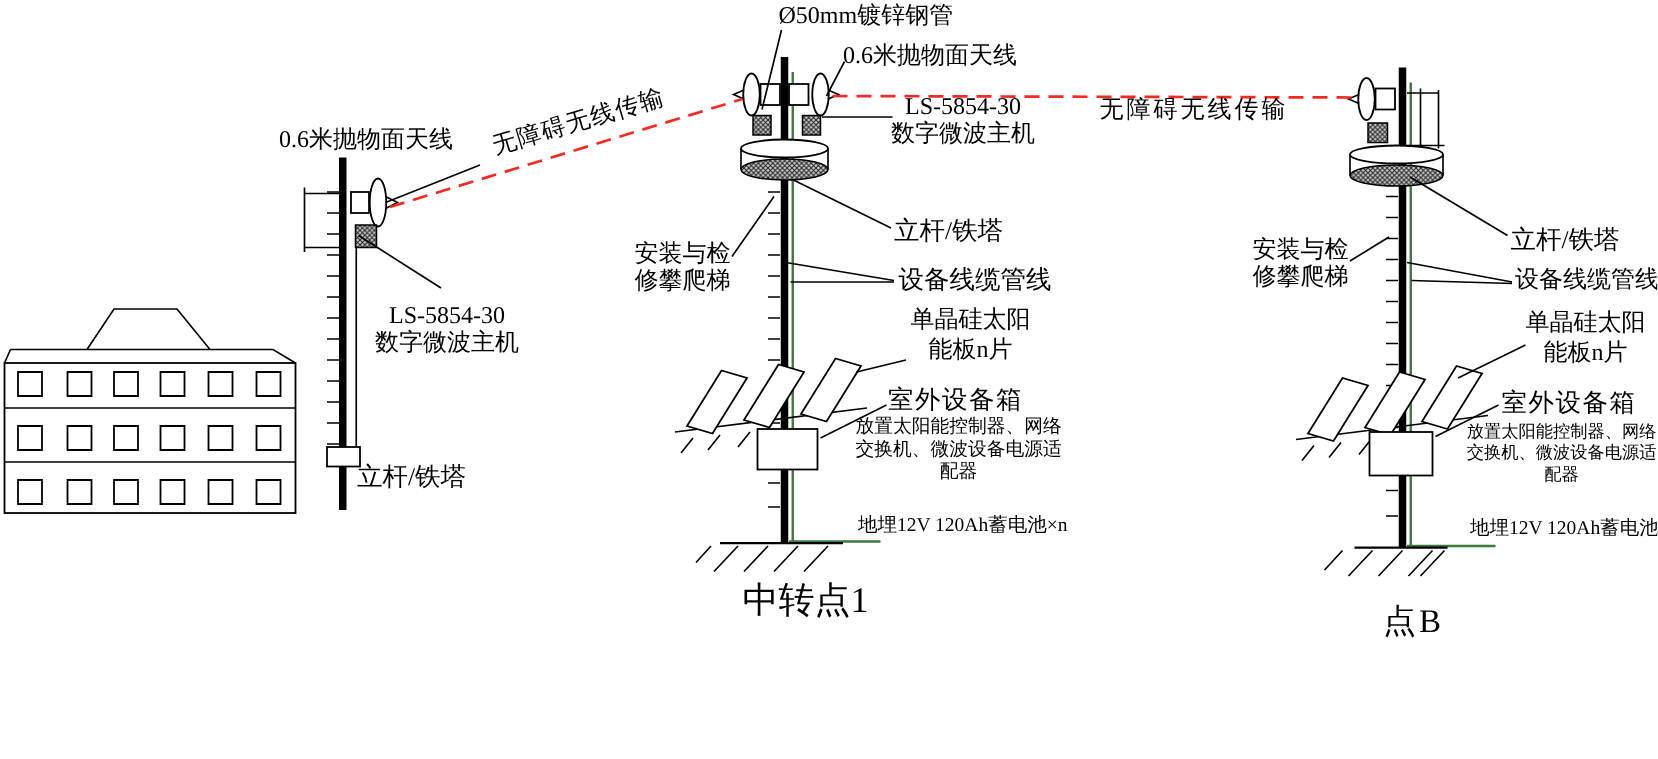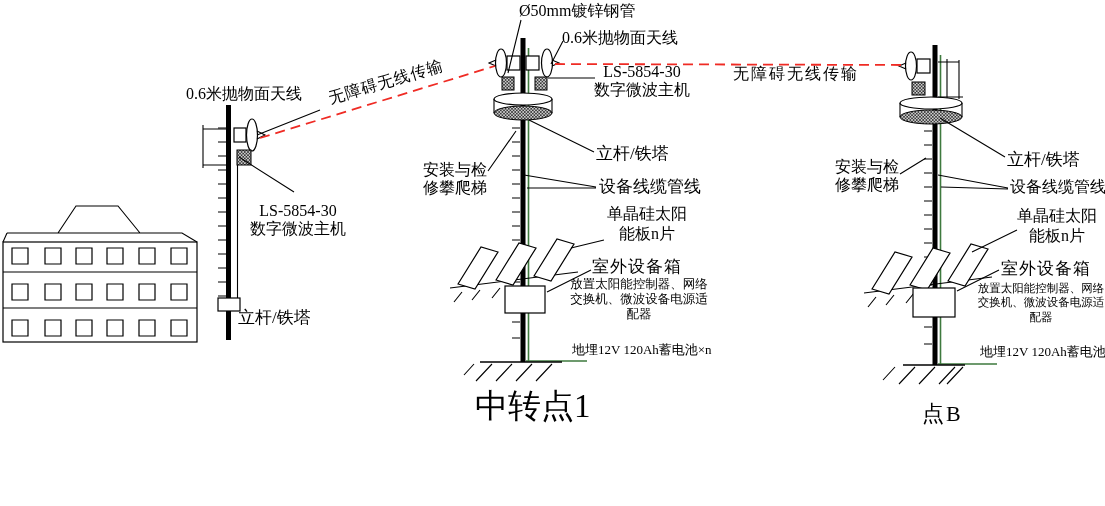--- a/index.html
+++ b/index.html
@@ -147,21 +147,21 @@
     <div>单晶硅太阳</div>
     <div>能板n片</div>
   </div>
   <div class="label" style="left:592px;top:257px;font-size:17px;letter-spacing:1px;">室外设备箱</div>
   <div class="label ctr" style="left:563px;top:277px;width:152px;font-size:12.5px;line-height:1.2;">
     <div>放置太阳能控制器、网络</div>
     <div>交换机、微波设备电源适</div>
     <div>配器</div>
   </div>
   <div class="label" style="left:572px;top:343px;font-size:13px;">地埋12V 120Ah蓄电池×n</div>
-  <div class="label ctr" style="left:475px;top:388px;width:104px;font-size:33px;line-height:1.12;">
+  <div class="label ctr" style="left:475px;top:388px;width:104px;font-size:24px;line-height:1.12;text-align:right;">
     <div>中转点1</div>
   </div>
 
   <div class="label ctr" style="left:830px;top:158px;width:74px;font-size:16px;">
     <div>安装与检</div>
     <div>修攀爬梯</div>
   </div>
   <div class="label" style="left:1007px;top:150px;font-size:17px;">立杆/铁塔</div>
   <div class="label" style="left:1010px;top:178px;font-size:16px;">设备线缆管线</div>
   <div class="label ctr" style="left:1011px;top:206px;width:92px;font-size:16px;line-height:1.25;">

